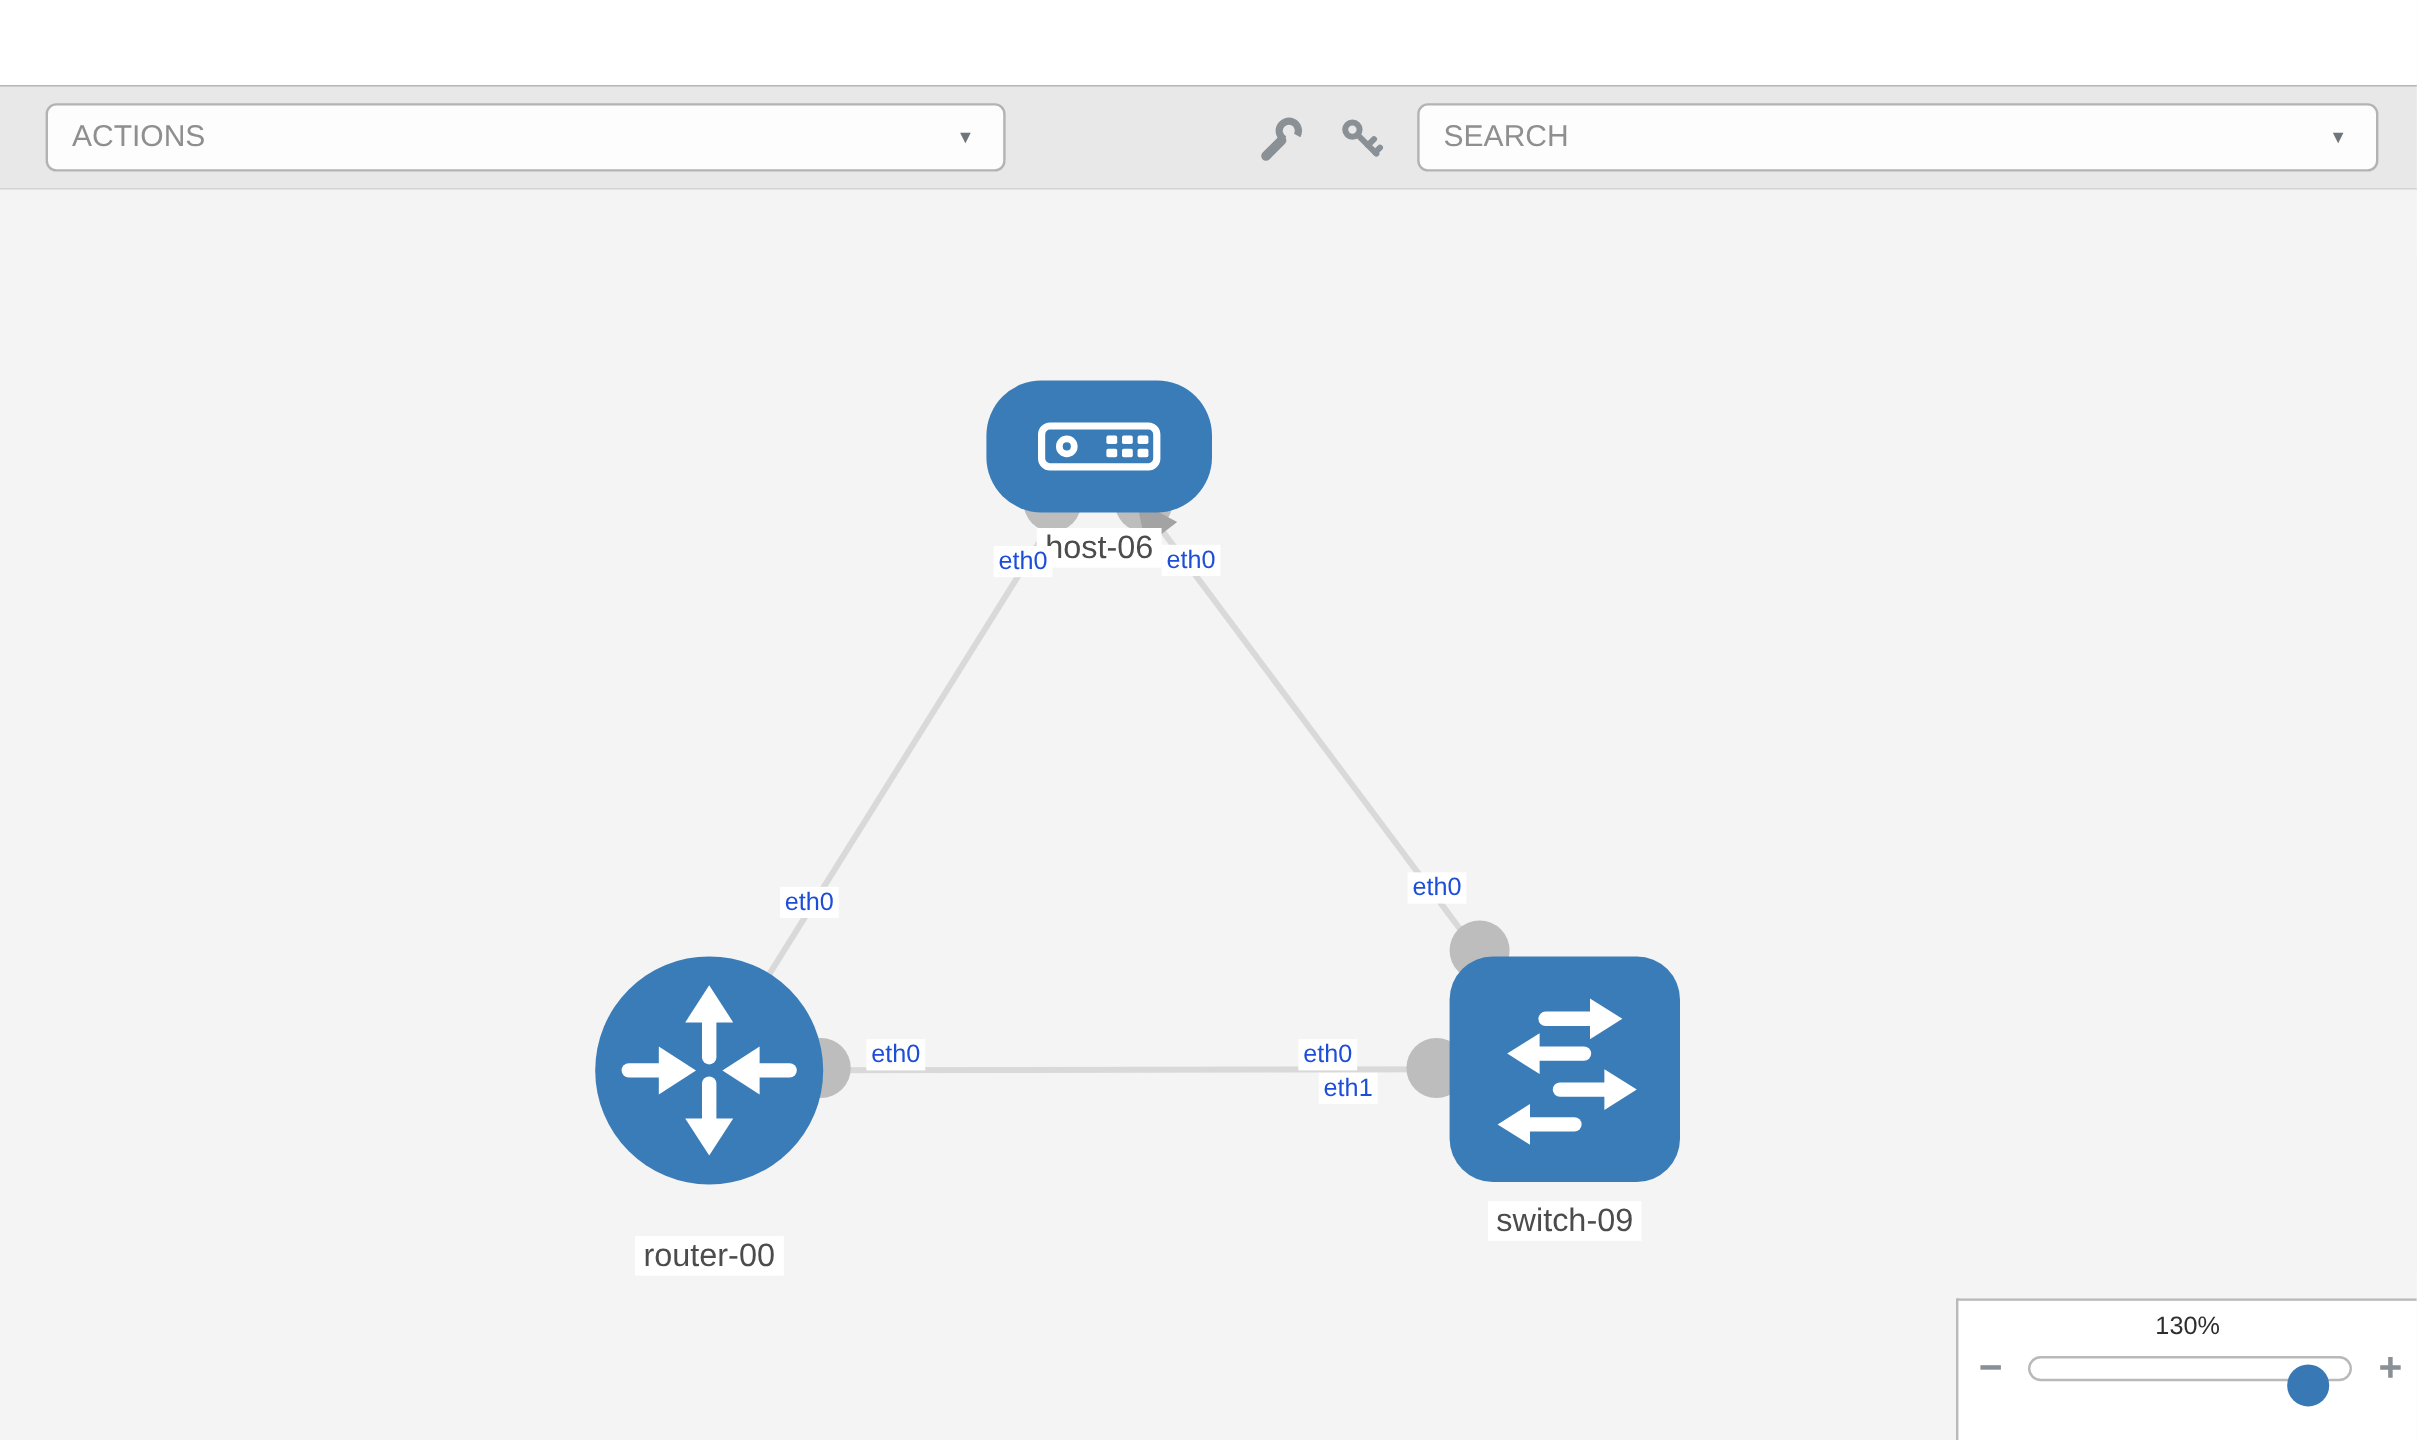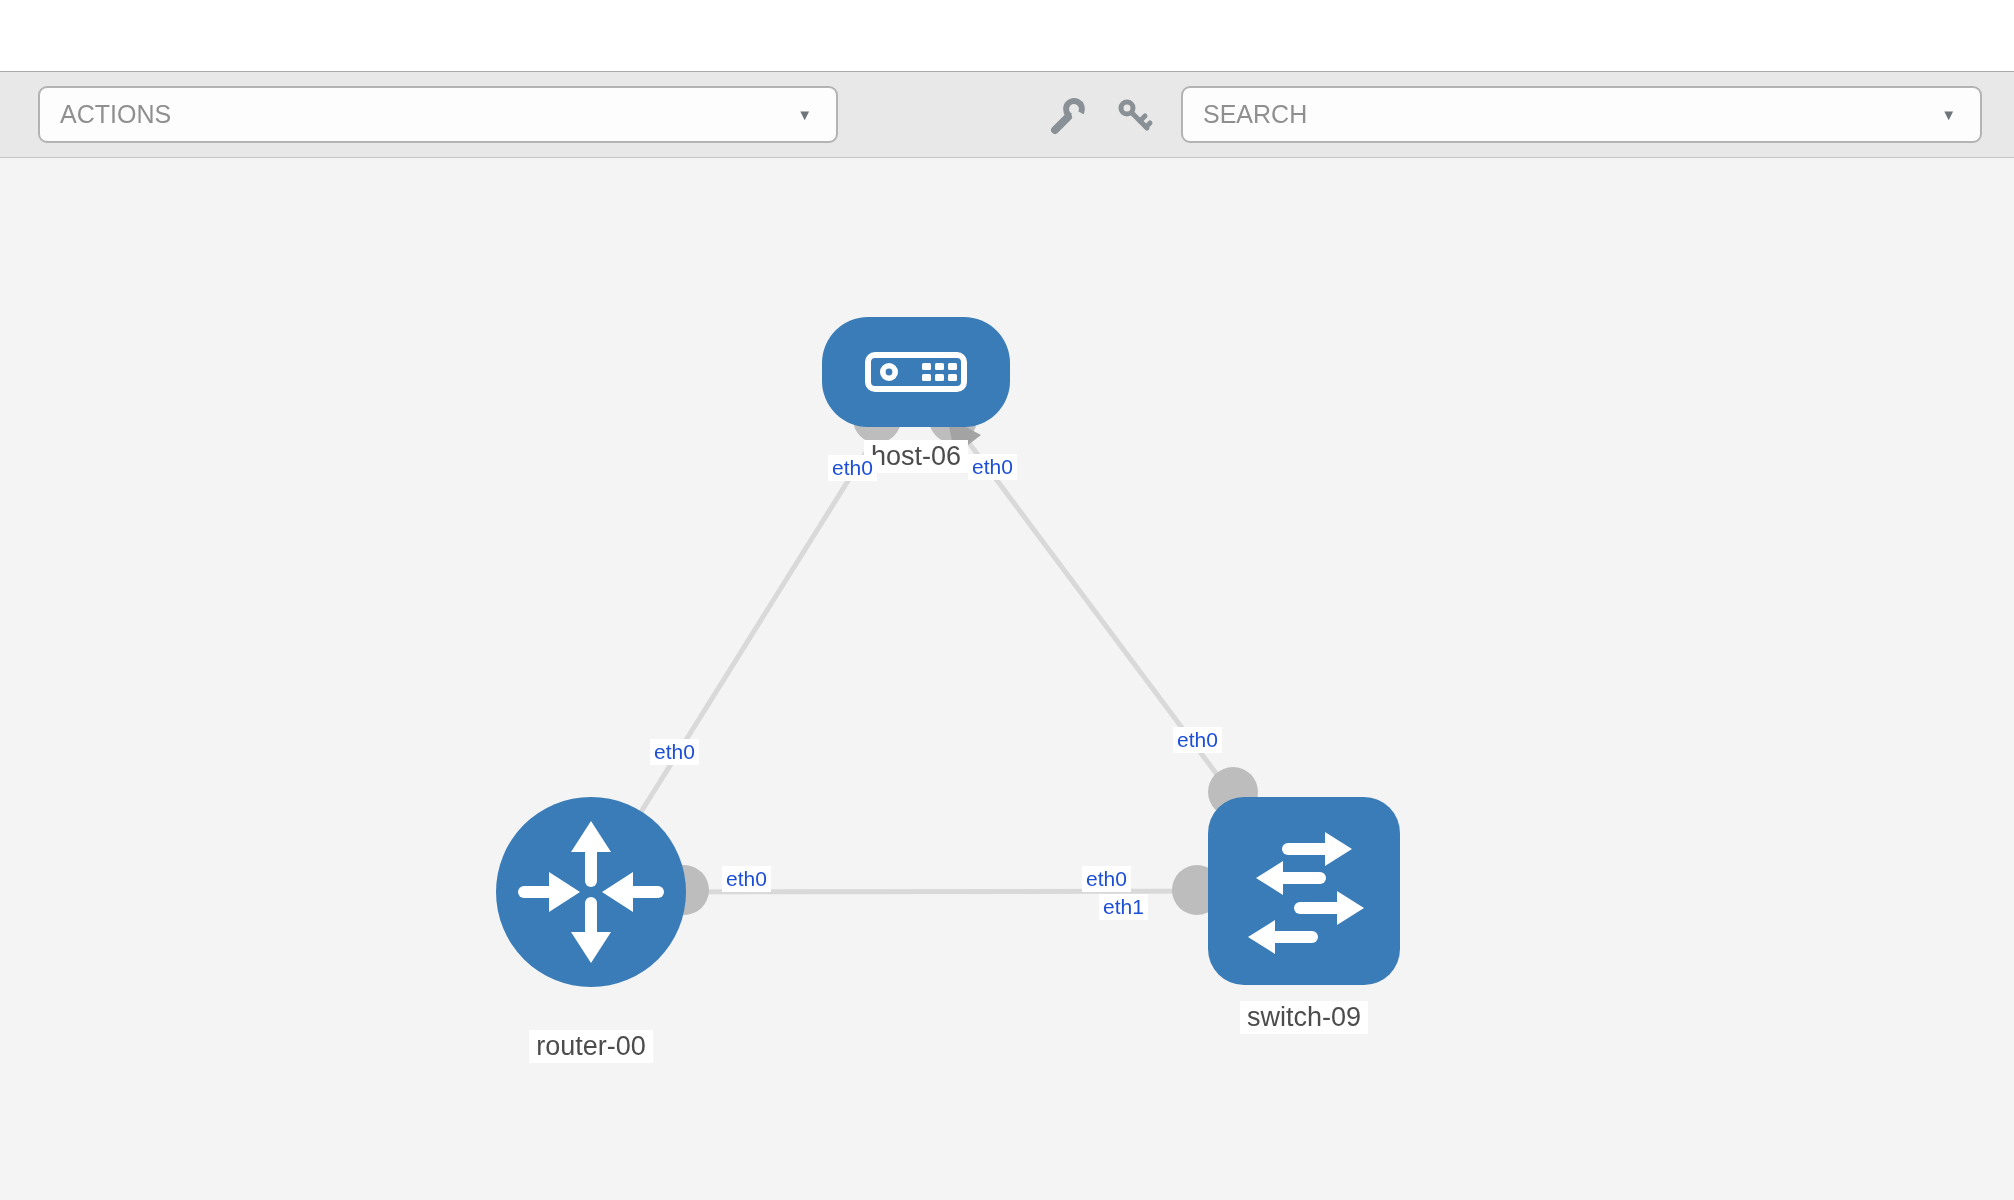--- a/index.html
+++ b/index.html
@@ -214,15 +214,25 @@
     <span class="node-label" id="label-switch">switch-09</span>
 
     <span class="if-label" id="if-l1-host">eth0</span>
     <span class="if-label" id="if-l1-router">eth0</span>
     <span class="if-label" id="if-l2-host">eth0</span>
     <span class="if-label" id="if-l2-switch">eth0</span>
     <span class="if-label" id="if-l3-router">eth0</span>
     <span class="if-label" id="if-l3-switch-under">eth0</span>
     <span class="if-label" id="if-l3-switch-over">eth1</span>
 
+    <div class="zoom-panel">
+      <div class="zoom-level">130%</div>
+      <div class="zoom-slider-row">
+        <span class="zoom-minus">−</span>
+        <div class="zoom-track">
+          <div class="zoom-thumb"></div>
+        </div>
+        <span class="zoom-plus">+</span>
+      </div>
+    </div>
 
   </div>
 </div>
 
 </body></html>

